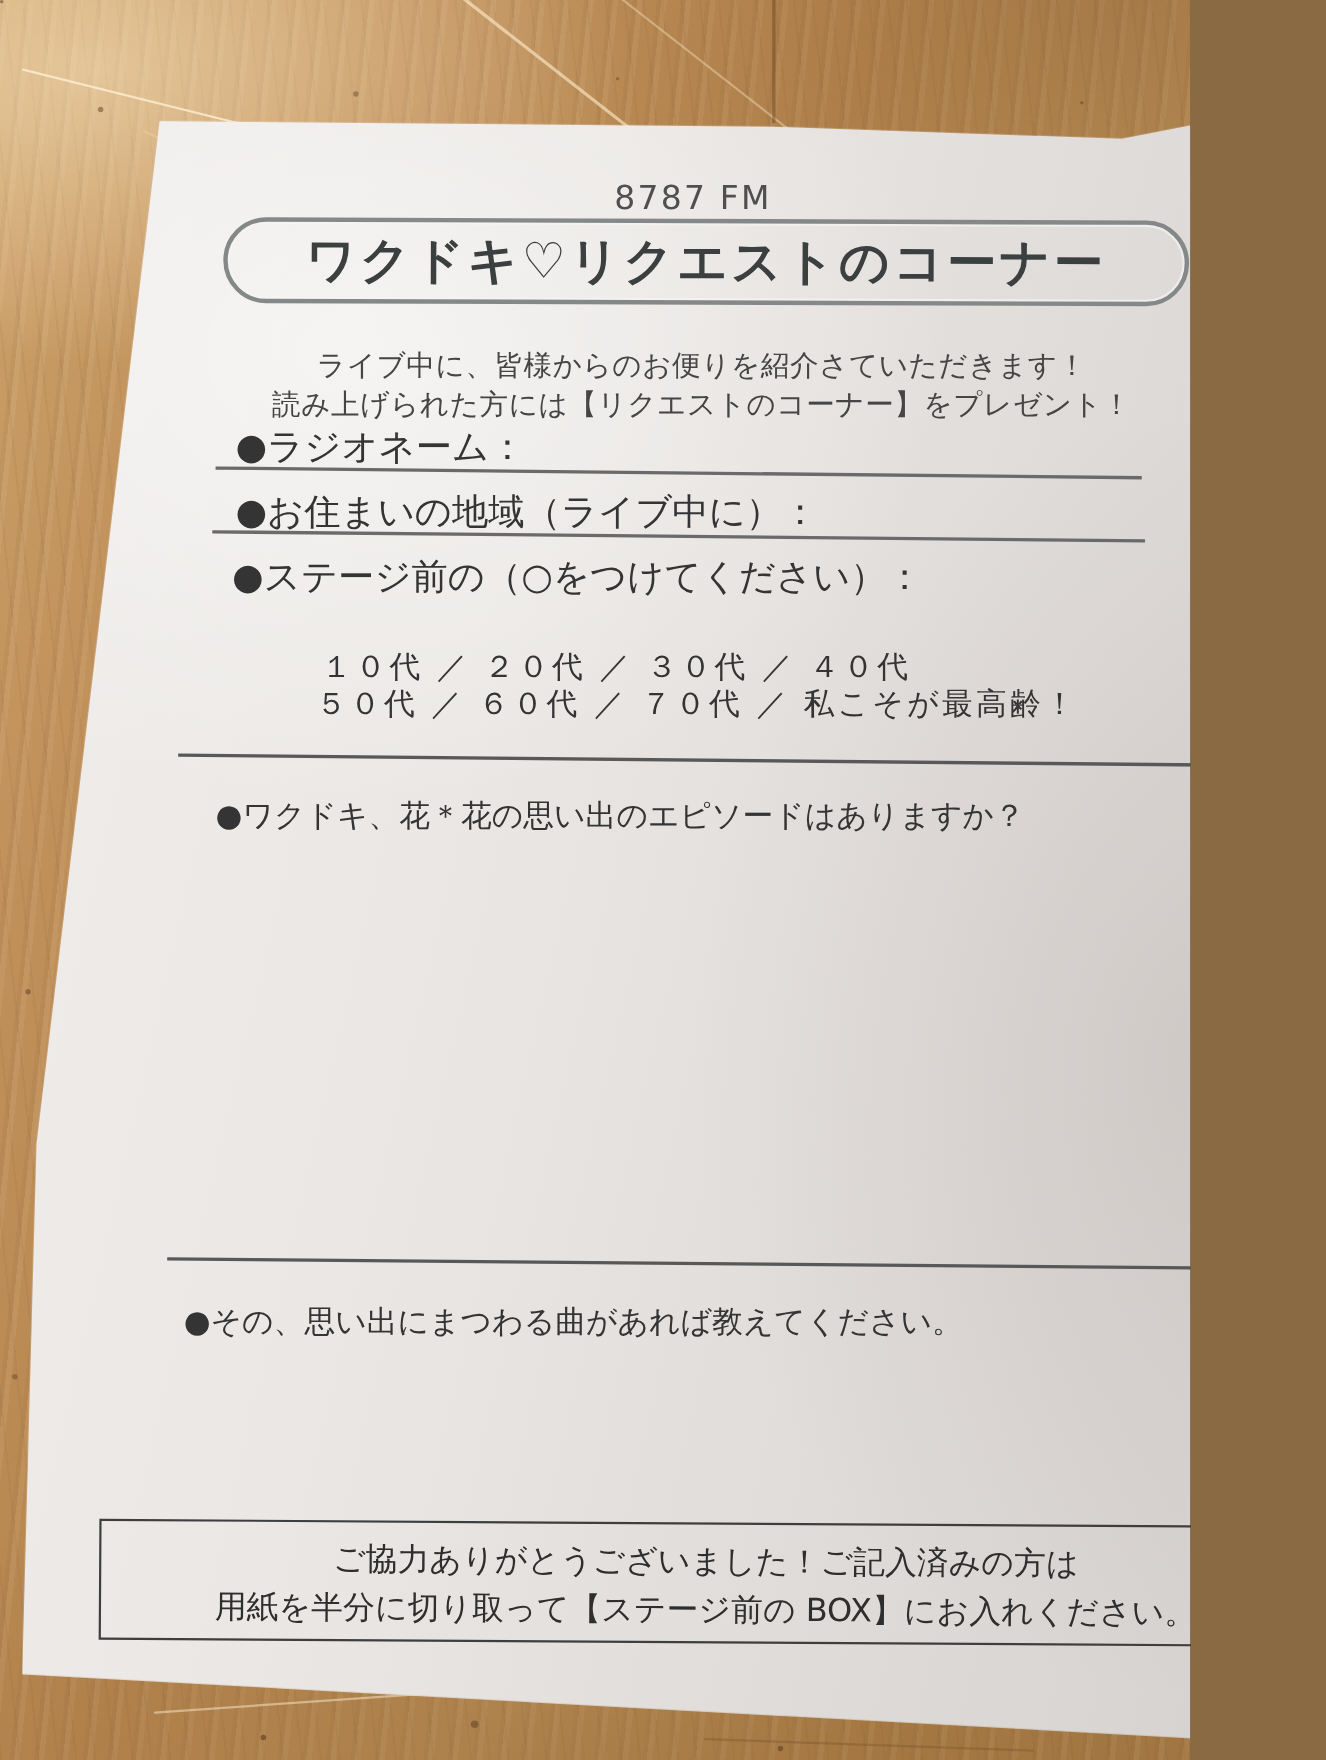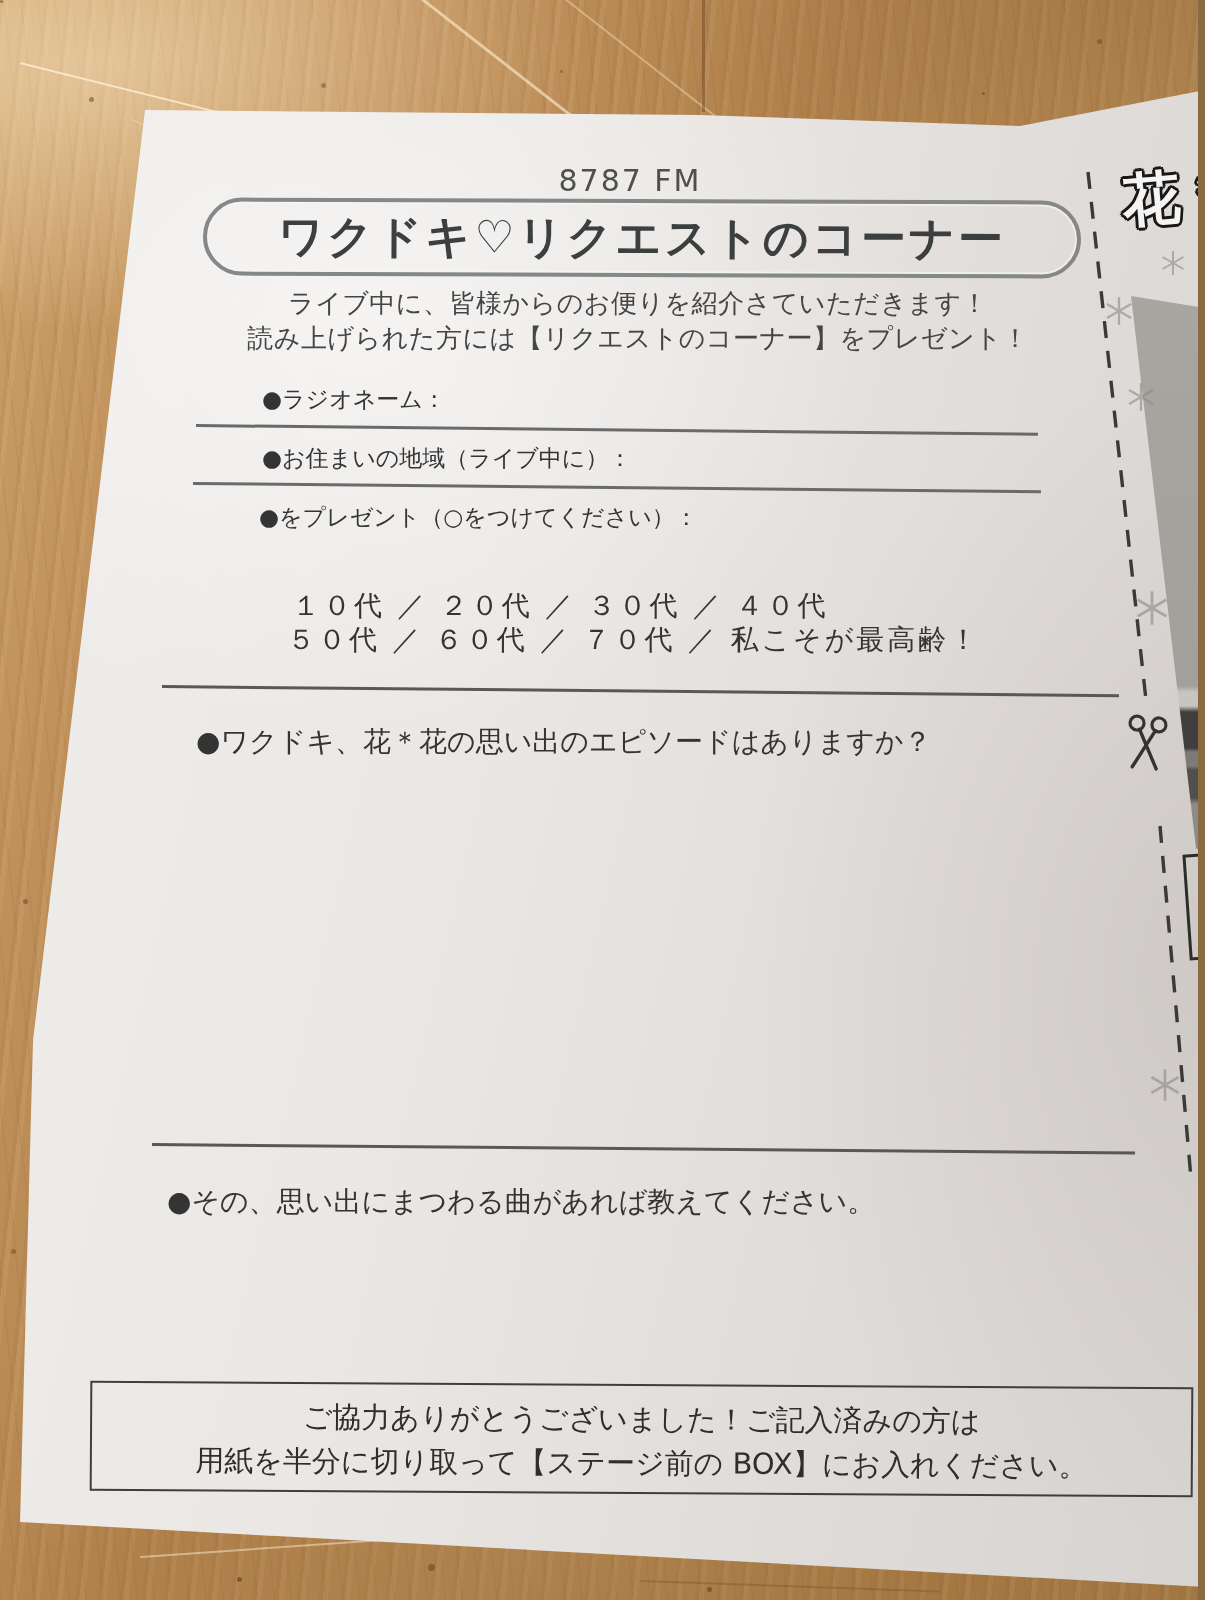--- a/index.html
+++ b/index.html
@@ -1,16 +1,16 @@
 <!DOCTYPE html>
 <html><head>
 <meta charset="utf-8">
 <style>
   html,body{margin:0;padding:0;background:#8a6a42;}
-  .scene{position:relative;width:1198px;height:1600px;overflow:hidden;
+  .scene{position:relative;width:1082px;height:1600px;overflow:hidden;
          font-family:"DejaVu Sans","Liberation Sans",sans-serif;}
 
   
   .wood{position:absolute;inset:0;
     background:
       radial-gradient(700px 380px at 8% 4%, rgba(255,238,205,.50), rgba(255,238,205,0) 70%),
       radial-gradient(900px 500px at 95% 0%, rgba(120,80,40,.28), transparent 65%),
       radial-gradient(1000px 420px at 45% 100%, rgba(140,95,50,.30), transparent 70%),
       repeating-linear-gradient(96deg, rgba(120,80,40,.08) 0 4px, rgba(255,235,200,.07) 4px 9px, transparent 9px 22px),
       repeating-linear-gradient(84deg, rgba(90,60,30,.06) 0 2px, transparent 2px 17px),
@@ -41,22 +41,22 @@
     filter:drop-shadow(0 10px 14px rgba(60,35,10,.45));}
   .abs{position:absolute;}
   .ink{color:#343434;}
 
   .station{left:380px;top:163px;width:500px;text-align:center;font-size:30px;
            letter-spacing:2px;color:#4f4f4f;}
   .pill{left:203px;top:199px;width:870px;height:70px;border:4px solid #848889;border-radius:40px;
         box-shadow:inset 0 0 0 2px rgba(245,245,243,.7);transform:rotate(.2deg);
         display:flex;align-items:center;justify-content:center;}
   .pill-title{font-size:45px;font-weight:600;color:#3c3f40;letter-spacing:3px;white-space:nowrap;}
-  .intro{left:203px;width:870px;text-align:center;font-size:26px;color:#454545;letter-spacing:.5px;}
-  .label{font-size:23px;white-space:nowrap;margin-left:48px;}
+  .intro{left:203px;width:870px;text-align:center;font-size:26px;color:#454545;letter-spacing:.5px;margin-top:29px;}
+  .label{font-size:33px;white-space:nowrap;}
   .rule{height:2.5px;background:#6a6a6a;transform-origin:left center;}
   .age{font-size:28px;letter-spacing:3px;white-space:nowrap;}
   .divider{height:3px;background:#585858;transform-origin:left center;}
   .question{font-size:28px;white-space:nowrap;}
   .footer-box{left:90px;top:1384px;width:1103px;height:110px;border:2.5px solid #3e3e3e;
         transform:rotate(.35deg);box-sizing:border-box;padding-top:12px;
         text-align:center;font-size:29px;color:#2e2e2e;line-height:1.5;}
 
   
   .logo{left:1122px;top:158px;font-size:58px;font-weight:800;letter-spacing:2px;
@@ -103,21 +103,21 @@
 
     <div class="abs intro" style="top:286px">ライブ中に、皆様からのお便りを紹介さていただきます！</div>
     <div class="abs intro" style="top:321px">読み上げられた方には【リクエストのコーナー】をプレゼント！</div>
 
     <div class="abs label ink" style="left:214px;top:384px">●ラジオネーム：</div>
     <div class="abs rule" style="left:196px;top:424px;width:842px;transform:rotate(.6deg)"></div>
 
     <div class="abs label ink" style="left:214px;top:443px">●お住まいの地域（ライブ中に）：</div>
     <div class="abs rule" style="left:193px;top:482px;width:848px;transform:rotate(.55deg)"></div>
 
-    <div class="abs label ink" style="left:211px;top:502px">●をプレゼント（○をつけてください）：</div>
+    <div class="abs label ink" style="left:211px;top:502px">●ステージ前の（○をつけてください）：</div>
     <div class="abs age ink" style="left:292px;top:587px">１０代 ／ ２０代 ／ ３０代 ／ ４０代</div>
     <div class="abs age ink" style="left:287px;top:621px">５０代 ／ ６０代 ／ ７０代 ／ 私こそが最高齢！</div>
 
     <div class="abs divider" style="left:162px;top:685px;width:957px;transform:rotate(.55deg)"></div>
 
     <div class="abs question ink" style="left:196px;top:723px">●ワクドキ、花＊花の思い出のエピソードはありますか？</div>
 
     <div class="abs divider" style="left:152px;top:1143px;width:983px;transform:rotate(.5deg)"></div>
 
     <div class="abs question ink" style="left:167px;top:1183px">●その、思い出にまつわる曲があれば教えてください。</div>

